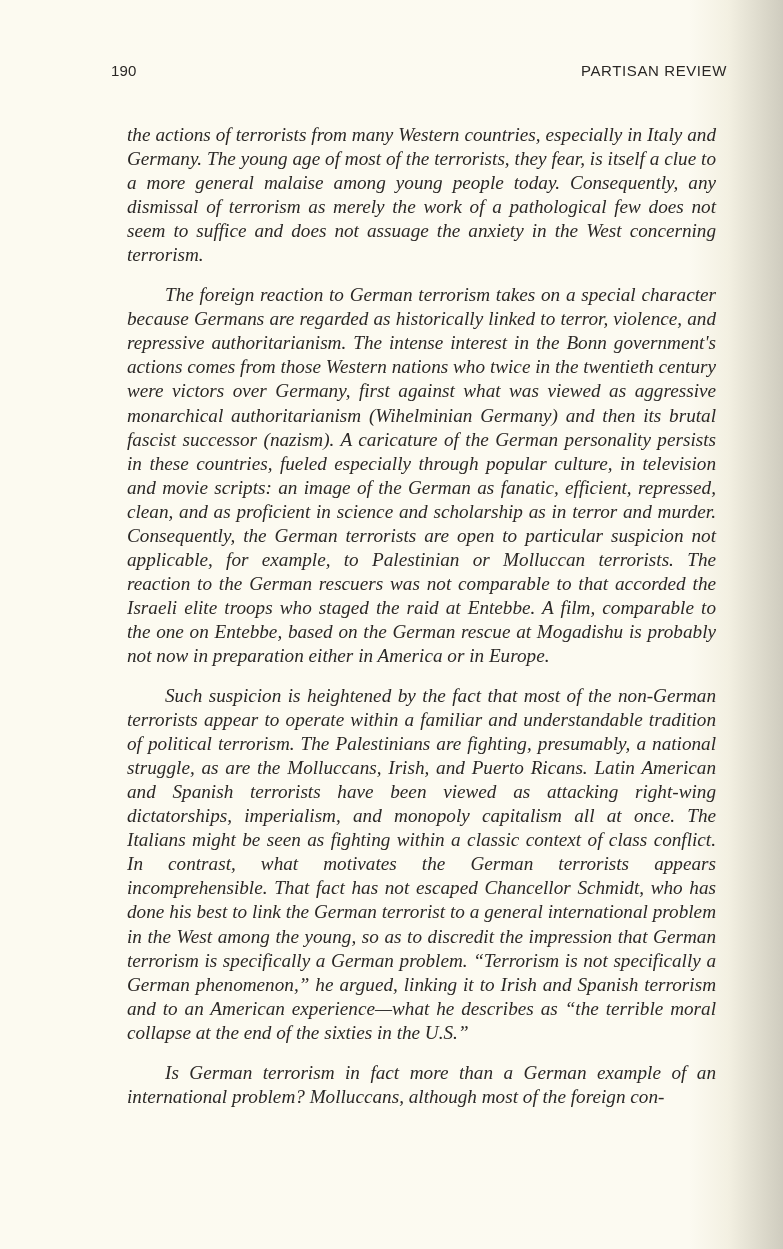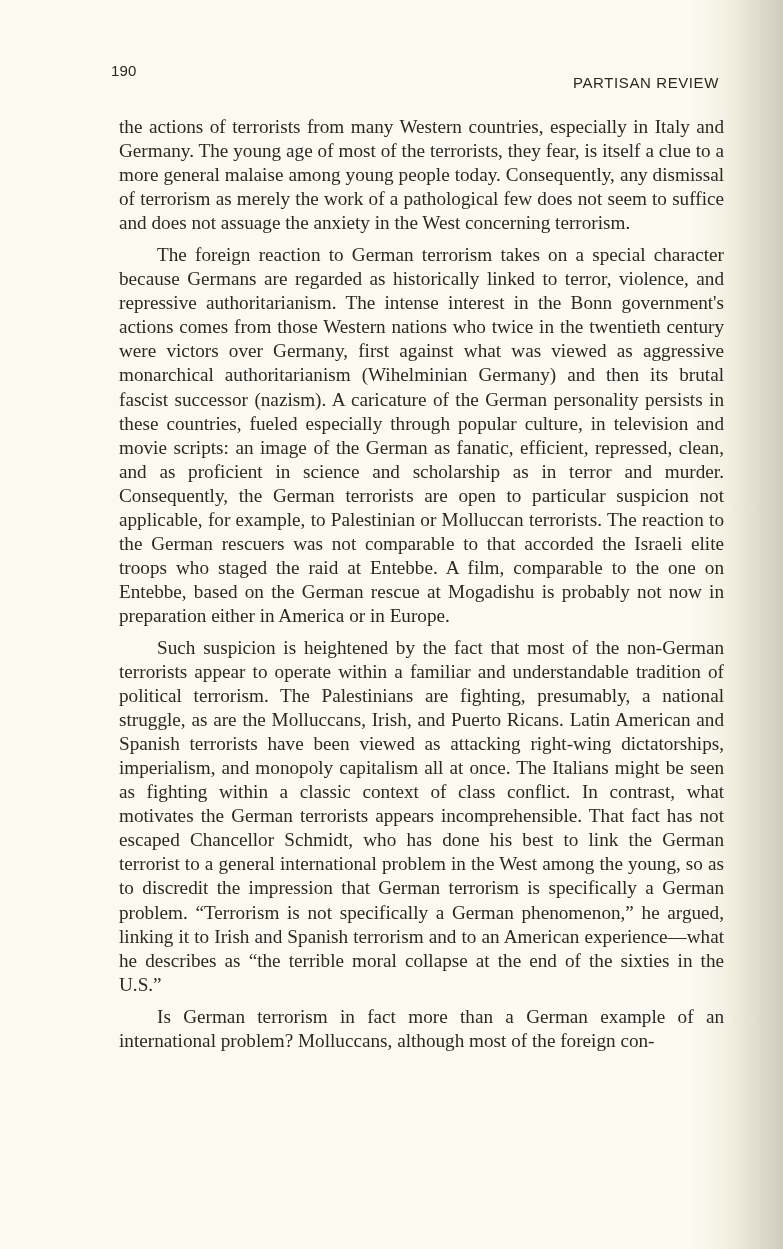--- a/index.html
+++ b/index.html
@@ -31,40 +31,40 @@
       color: #2a2725;
       letter-spacing: 0.2px;
     }
     .folio {
       position: absolute;
       left: 0;
       top: 0;
     }
     .journal-title {
       position: absolute;
-      right: 12px;
+      right: 4px;
       top: 0;
       letter-spacing: 0.6px;
-      margin-top: 12px;
     }
     .body-text {
       position: absolute;
       left: 111px;
       top: 107px;
       width: 621px;
       font-family: "Liberation Serif", serif;
       font-size: 19.2px;
       line-height: 24.05px;
       color: #2b2826;
       text-align: justify;
       hyphens: none;
     }
     .body-text p {
-      margin: 8px;
+      margin: 16px;
       text-indent: 0;
+      font-style: italic;
     }
     .body-text p.indent {
       text-indent: 38px;
     }
   </style>
 </head>
 <body>
 
 <div class="page">
   <div class="running-head">

